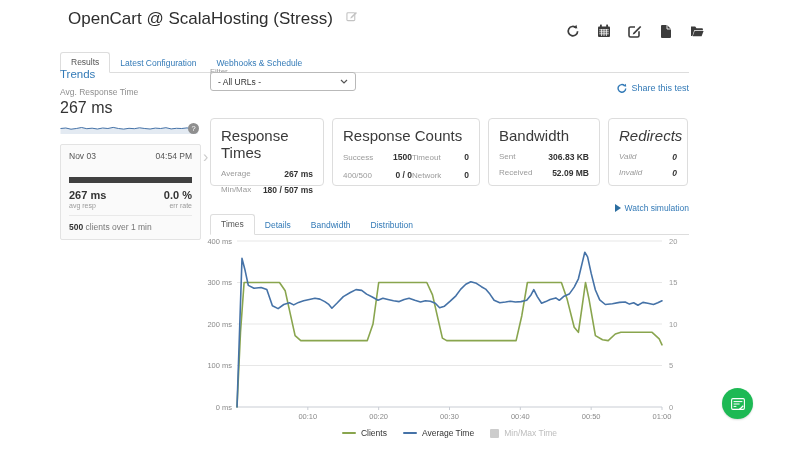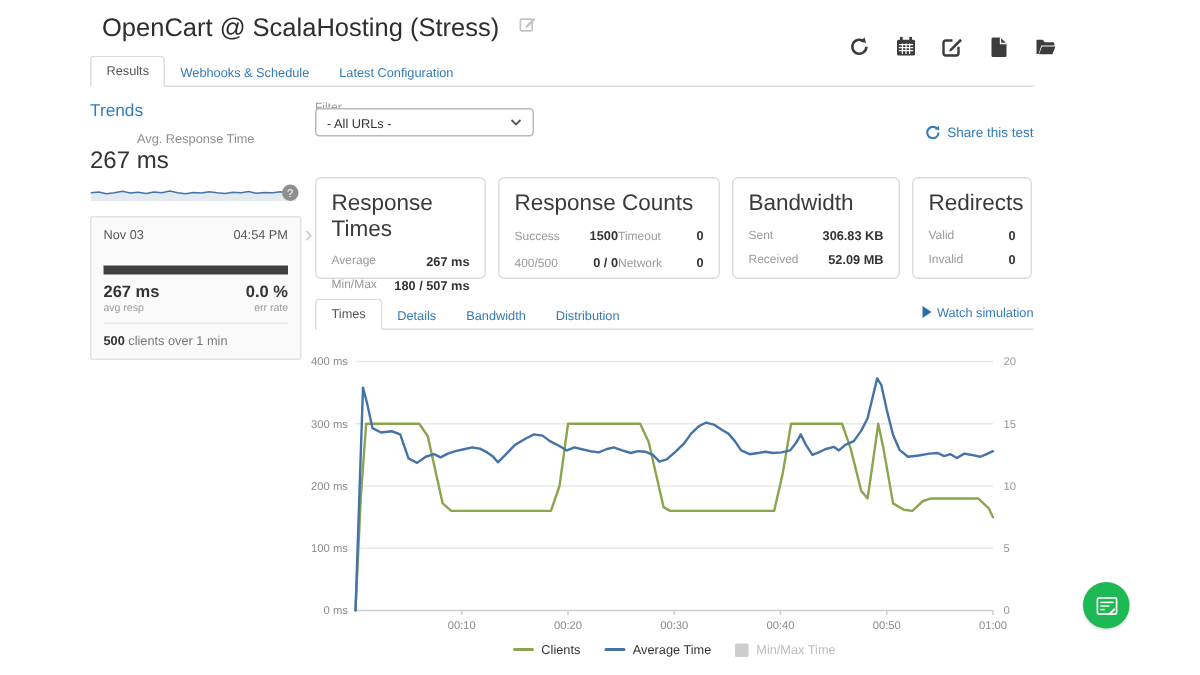--- a/index.html
+++ b/index.html
@@ -7,31 +7,31 @@
               font-family:"Liberation Sans", sans-serif; color:#333; }
   #app { position:relative; width:800px; height:318px; background:#fff; }
 
   
   .page-title { position:absolute; left:68px; top:7px; font-size:17px; color:#2e2e2e; }
   .title-edit { display:inline-block; margin-left:8px; color:#c3c3c3; vertical-align:2px; }
   .toolbar { position:absolute; left:566px; top:24px; display:flex; gap:17px; color:#3c3c3c; }
   .toolbar .tb-icon { width:14px; height:14px; cursor:pointer; }
 
   
-  .tabbar { position:absolute; display:flex; align-items:flex-end; border-bottom:1px solid #ddd; }
+  .tabbar { position:absolute; display:flex; align-items:flex-end; border-bottom:1px solid #ddd;margin-top:15px; }
   .tab { font-size:8.5px; padding:4px 10px; color:#337ab7; cursor:pointer; margin-bottom:0; }
   .tab.active { color:#555; background:#fff; border:1px solid #ddd; border-bottom:1px solid #fff;
                 border-radius:3px 3px 0 0; margin-bottom:-1px; padding:4px 10px 5px; }
   #page-tabs { left:60px; top:37px; width:629px; }
   #chart-tabs { left:210px; top:199px; width:479px; }
 
   
   .sidebar { position:absolute; left:60px; top:68px; width:141px; }
   .trends-link { font-size:11.5px; color:#337ab7; cursor:pointer; }
-  .metric-label { font-size:8.5px; color:#8e8e8e; margin-top:7px;text-align:center; }
+  .metric-label { font-size:8.5px; color:#8e8e8e; margin-top:7px; }
   .metric-value { font-size:16px; color:#333; margin-top:2px; }
   .spark-wrap { position:relative; margin-top:4px; width:138px; height:15px; }
   .help-badge { position:absolute; right:-1px; top:2px; width:11px; height:11px; border-radius:50%;
                 background:#8f8f8f; color:#fff; font-size:7.5px; line-height:11px; text-align:center; cursor:pointer; }
   .trend-card { margin-top:8px; width:141px; border:1px solid #e3e3e3; background:#fafafa;
                 border-radius:2px; padding:6px 8px 7px; cursor:pointer; }
   .tc-row1 { display:flex; justify-content:space-between; font-size:8.5px; color:#555;
              padding-bottom:16px; border-bottom:6px solid #404040; }
   .tc-row2 { display:flex; justify-content:space-between; margin-top:6px; }
   .tc-big { font-size:11px; font-weight:bold; color:#333; }
@@ -50,21 +50,21 @@
   .share-link { position:absolute; right:111px; top:83px; font-size:9px; color:#337ab7;
                 display:flex; align-items:center; gap:4px; cursor:pointer; }
 
   
   .stats-row { position:absolute; left:210px; top:118px; display:flex; gap:8px; }
   .stat-card { border:1px solid #ddd; border-radius:4px; background:#fff; padding:8px 10px; height:68px; }
   .stat-title { font-size:15px; color:#3a3a3a; margin-bottom:8px; }
   .stat-row { display:flex; justify-content:space-between; margin-top:6px; }
   .stat-lbl { font-size:8px; color:#9a9a9a; }
   .stat-val { font-size:8.5px; font-weight:bold; color:#333; }
-  .card-rt { width:114px; } .card-rc { width:148px; } .card-bw { width:112px; } .card-rd { width:80px; }
+  .card-rt { width:114px; } .card-rc { width:148px; } .card-bw { width:112px; } .card-rd { width:80px;font-style:italic; }
   .rc-grid { display:grid; grid-template-columns:33px 36px 40px 1fr; row-gap:8px; margin-top:7px; align-items:center; }
   .rc-grid .stat-val { text-align:right; }
 
   
   .watch-link { position:absolute; right:111px; top:203px; font-size:8.5px; color:#337ab7;
                 display:flex; align-items:center; gap:4px; cursor:pointer; }
   .play-tri { width:0; height:0; border-top:4px solid transparent; border-bottom:4px solid transparent;
               border-left:6px solid #2b6da0; }
   #times-chart { position:absolute; left:205px; top:230px; }
   svg text { font-family:"Liberation Sans", sans-serif; }
@@ -123,22 +123,22 @@
         <path d="M8 1v4h4" fill="none" stroke="#fff" stroke-width="0.9"></path>
       </svg>
     <svg class="tb-icon" viewBox="0 0 14 14">
         <path d="M1 2.5h4.2l1.3 1.7H12a.9.9 0 0 1 .9.9v1.2H4.2L2.4 12H1z" fill="currentColor"></path>
         <path d="M4.6 7h9L11.6 12.2H2.7z" fill="currentColor"></path>
       </svg>
   </div>
 
   <div class="tabbar" id="page-tabs">
     <div class="tab active">Results</div>
+    <div class="tab">Latest Configuration</div>
     <div class="tab">Webhooks &amp; Schedule</div>
-    <div class="tab">Latest Configuration</div>
   </div>
 
   <div class="sidebar">
     <div class="trends-link">Trends</div>
     <div class="metric-label">Avg. Response Time</div>
     <div class="metric-value">267 ms</div>
     <div class="spark-wrap">
       <svg id="sparkline" width="138" height="15" viewBox="0 0 138 15">
           <path d="M0.5,7.5 L5.8,7.0 L11.0,8.2 L16.3,7.5 L21.6,6.5 L26.8,7.7 L32.1,7.2 L37.4,8.0 L42.7,7.0 L47.9,7.5 L53.2,6.4 L58.5,7.5 L63.7,8.1 L69.0,7.3 L74.3,7.7 L79.5,6.8 L84.8,7.5 L90.1,8.0 L95.3,7.1 L100.6,7.5 L105.9,6.7 L111.2,7.9 L116.4,7.3 L121.7,7.5 L127.0,6.9 L132.2,7.8 L137.5,7.3 L137.5,13 L0.5,13 Z" fill="#4572A7" opacity="0.15"></path>
           <path d="M0.5,7.5 L5.8,7.0 L11.0,8.2 L16.3,7.5 L21.6,6.5 L26.8,7.7 L32.1,7.2 L37.4,8.0 L42.7,7.0 L47.9,7.5 L53.2,6.4 L58.5,7.5 L63.7,8.1 L69.0,7.3 L74.3,7.7 L79.5,6.8 L84.8,7.5 L90.1,8.0 L95.3,7.1 L100.6,7.5 L105.9,6.7 L111.2,7.9 L116.4,7.3 L121.7,7.5 L127.0,6.9 L132.2,7.8 L137.5,7.3" fill="none" stroke="#4572A7" stroke-width="1"></path>

